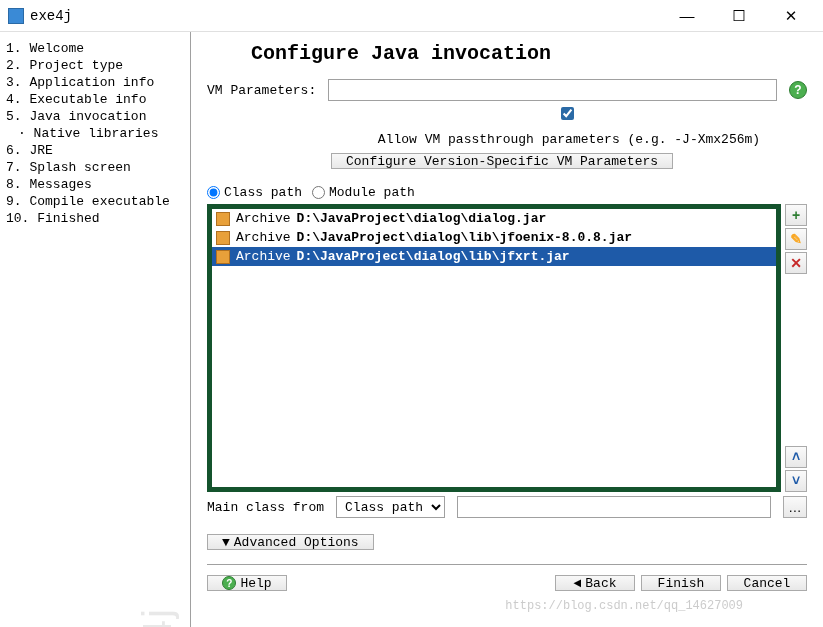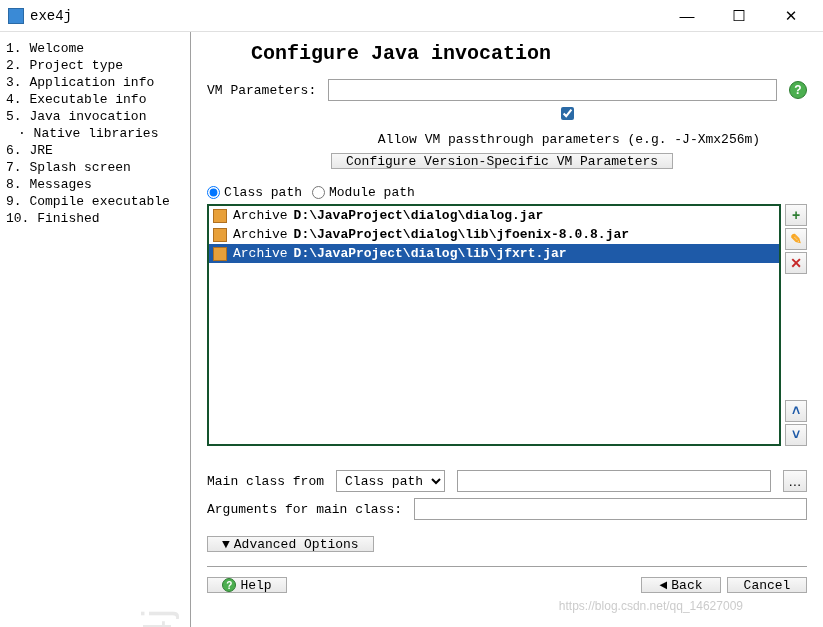--- a/index.html
+++ b/index.html
@@ -97,22 +97,22 @@
     display: inline-flex;
     align-items: center;
     gap: 4px;
   }
   .btn-row-indent { padding-left: 124px; margin-bottom: 10px; }
   .radio-row { display: flex; gap: 10px; align-items: center; margin: 6px 0 4px 0; }
   .radio-row label { display:flex; align-items:center; gap:4px; }
   .classpath-area { display: flex; gap: 4px; }
   .classpath-list {
     flex: 1;
-    border: 2px solid #14532d;
-    height: 242px;
+    border: 5px solid #14532d;
+    height: 288px;
     background: #fff;
     overflow: hidden;
   }
   .cp-item {
     display: flex;
     align-items: center;
     gap: 6px;
     padding: 2px 4px;
     white-space: nowrap;
   }
@@ -163,21 +163,21 @@
     align-items: center;
     gap: 6px;
   }
   .footer-spacer { flex: 1; }
   .footer .btn { min-width: 80px; justify-content:center; }
   .watermark-text {
     position: absolute;
     right: 80px;
     bottom: 14px;
     color: rgba(160,160,160,0.55);
-    font-family: Liberation Sans, sans-serif;
+    font-family: Liberation Mono, monospace;
     font-size: 12px;
     pointer-events: none;
   }
 </style>
 </head>
 <body>
 
 <div class="titlebar">
   <div class="title-icon"></div>
   <span class="title-text">exe4j</span>
@@ -259,49 +259,46 @@
           <button class="icon-btn edit-icon">✎</button>
           <button class="icon-btn del-icon">✕</button>
         </div>
         <div class="cp-btns-bottom" style="display:flex;flex-direction:column;gap:2px;">
           <button class="icon-btn up-icon">˄</button>
           <button class="icon-btn down-icon">˅</button>
         </div>
       </div>
     </div>
 
-    <div class="row" style="margin-top:24px;">
+    <div class="row" style="margin-top:4px;">
       <span class="label">Main class from</span>
       <select class="select">
         <option>Class path</option>
       </select>
       <input class="text-input" type="text" value="" style="">
       <button class="small-btn">…</button>
     </div>
 
-    <div class="row">
-      <span class="label">Arguments for main class:</span>
-      <input class="text-input" type="text" value="" style="">
-    </div>
 
     <div class="adv-btn">
       <button class="btn">
         <span>▼</span>
         <span>Advanced Options</span>
       </button>
     </div>
 
     <div class="footer">
       <button class="btn">
         <span class="help-icon" style="width:14px;height:14px;font-size:10px;">?</span>
         <span>Help</span>
       </button>
       <div class="footer-spacer"></div>
       <button class="btn">
           <span>◄</span> 
           <span>Back</span>
         </button>
+      <button class="btn">Finish</button>
       <button class="btn">Cancel</button>
     </div>
   </div>
 </div>
 
 <div class="watermark-text">https://blog.csdn.net/qq_14627009</div>
 
 </body></html>

